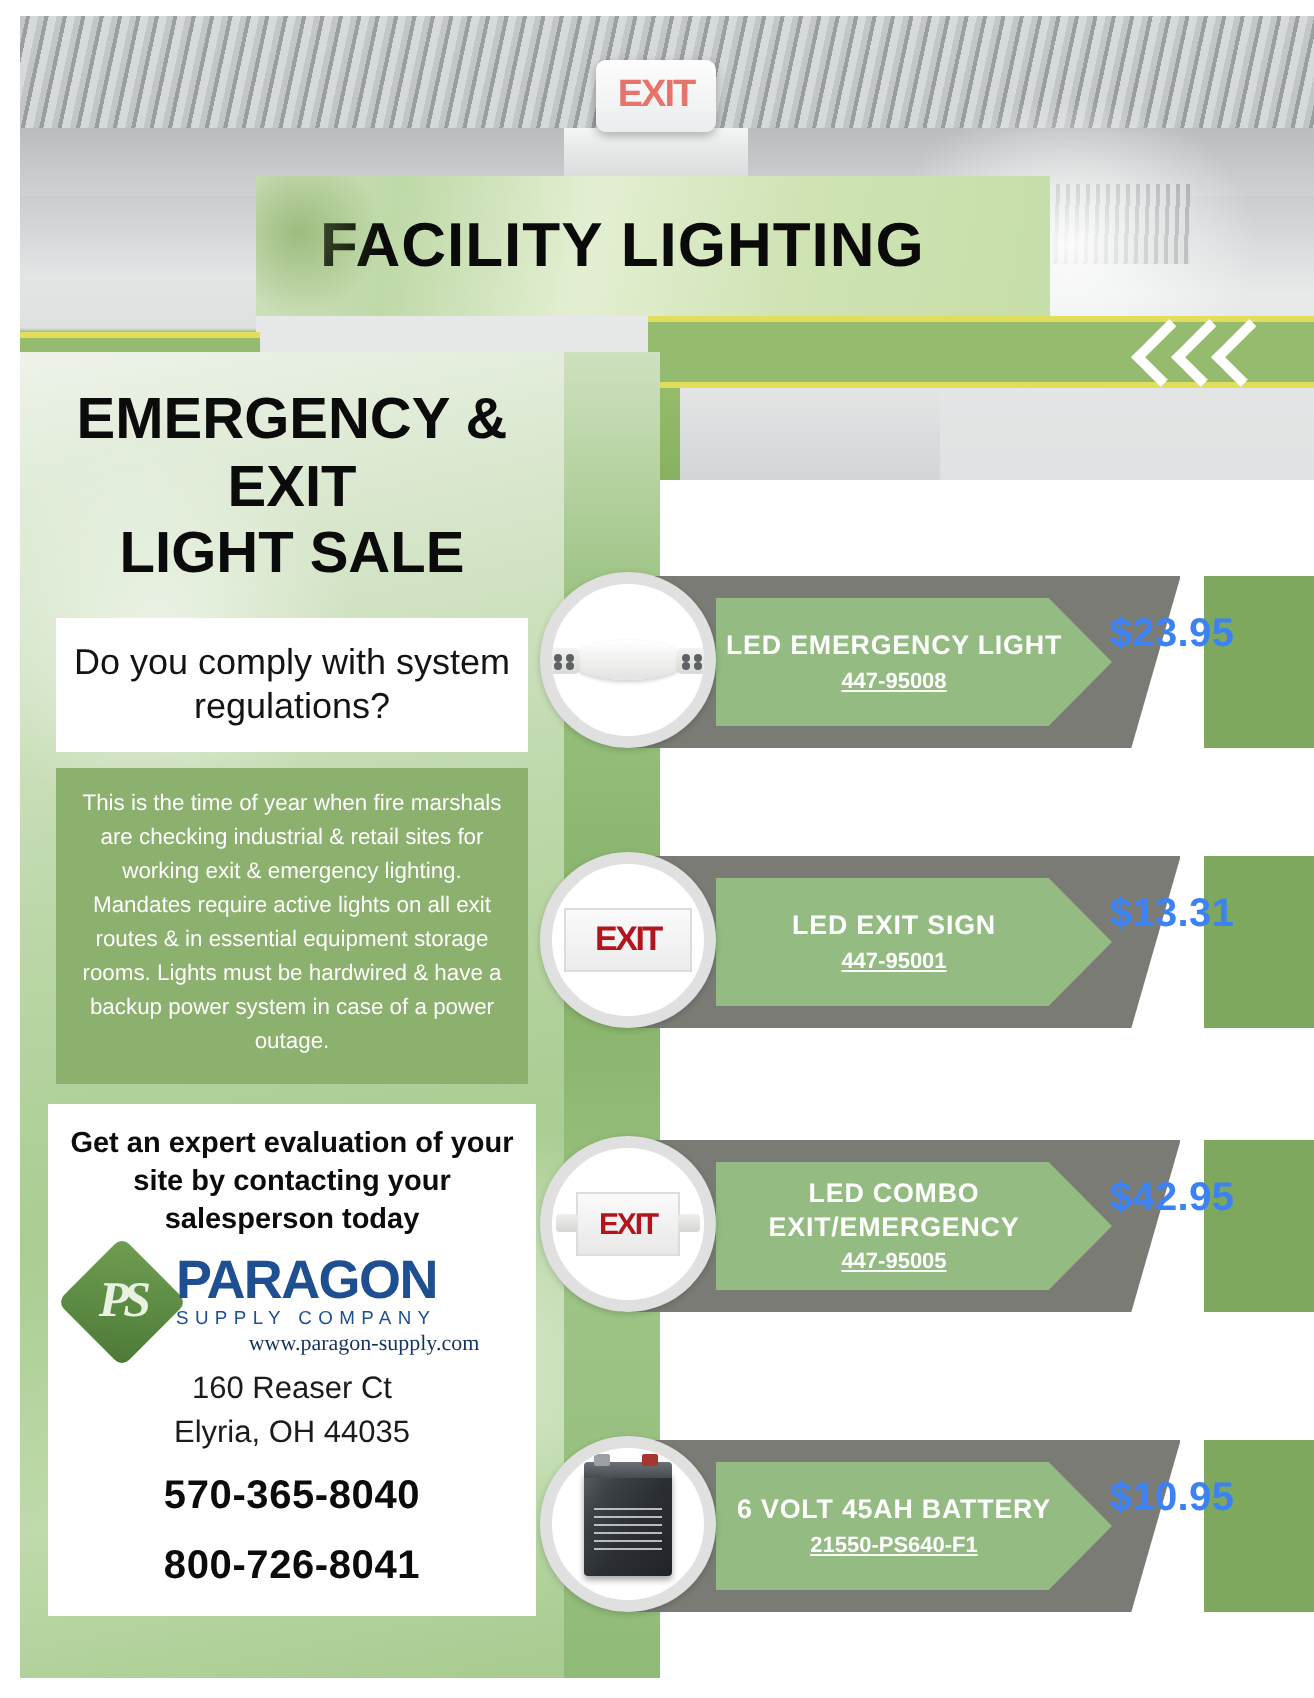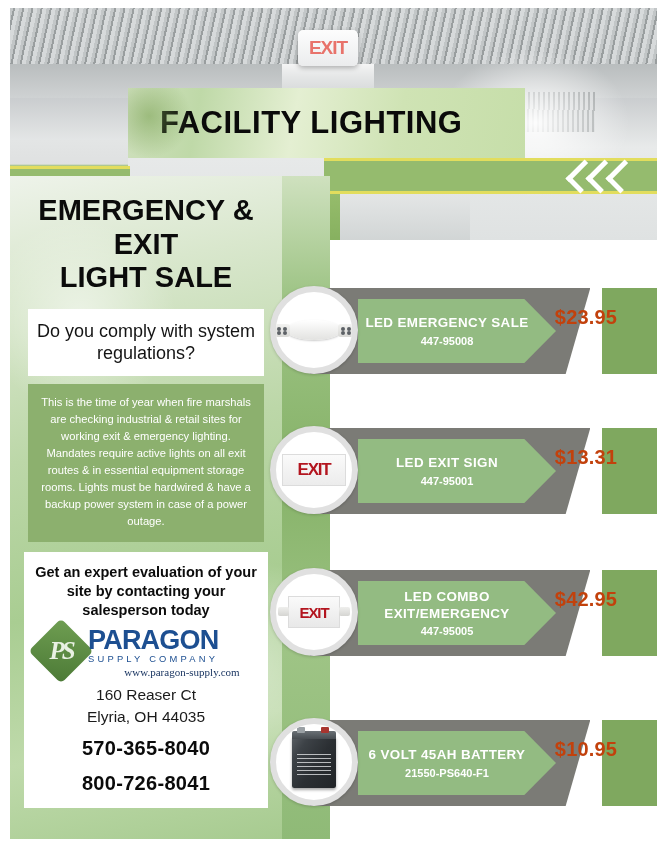--- a/index.html
+++ b/index.html
@@ -116,23 +116,23 @@
   .bar-green-end{position:absolute;left:292px;top:0;width:65px;height:86px;
         background:#7fa85f;}
   .arrow{position:absolute;left:48px;top:11px;width:198px;height:64px;
         background:#93bb82;
         clip-path:polygon(0 0,84% 0,100% 50%,84% 100%,0 100%);
         display:flex;flex-direction:column;align-items:center;justify-content:center;
         text-align:center;}
   .arrow .pname{font-size:13.4px;font-weight:bold;color:#ffffff;line-height:1.22;
         letter-spacing:.4px;padding:0 24px 0 4px;}
   .arrow .psku{font-size:11px;font-weight:bold;color:#ffffff;margin-top:3px;
-        padding-right:20px;}
+        padding-right:20px;text-decoration:underline;}
   .price{position:absolute;left:228px;top:18px;width:96px;text-align:center;
-        font-size:20px;font-weight:bold;color:#c2410c;letter-spacing:.2px;}
+        font-size:20px;font-weight:bold;color:#3b82f6;letter-spacing:.2px;}
 
   
   .thumb{position:absolute;left:270px;width:88px;height:88px;border-radius:50%;
         background:#ffffff;border:6px solid #e0e0e0;box-sizing:border-box;
         display:flex;align-items:center;justify-content:center;overflow:hidden;
         box-shadow:0 1px 3px rgba(0,0,0,.18);}
 
   
   .em-body{position:relative;width:56px;height:20px;border-radius:50%;
         background:linear-gradient(180deg,#ffffff,#e2e2e0);box-shadow:0 1px 2px rgba(0,0,0,.2);}
@@ -239,21 +239,21 @@
       <p class="phone">570-365-8040</p>
       <p class="phone">800-726-8041</p>
     </div>
   </div>
 
   <div class="prod-row" style="top:288px;">
     <div class="bar-gray"></div>
     <div class="bar-slash"></div>
     <div class="bar-green-end"></div>
     <div class="arrow">
-      <div class="pname">LED EMERGENCY SALE</div>
+      <div class="pname">LED EMERGENCY LIGHT</div>
       <div class="psku">447-95008</div>
     </div>
     <div class="price">$23.95</div>
   </div>
 
   <div class="prod-row" style="top:428px;">
     <div class="bar-gray"></div>
     <div class="bar-slash"></div>
     <div class="bar-green-end"></div>
     <div class="arrow">

